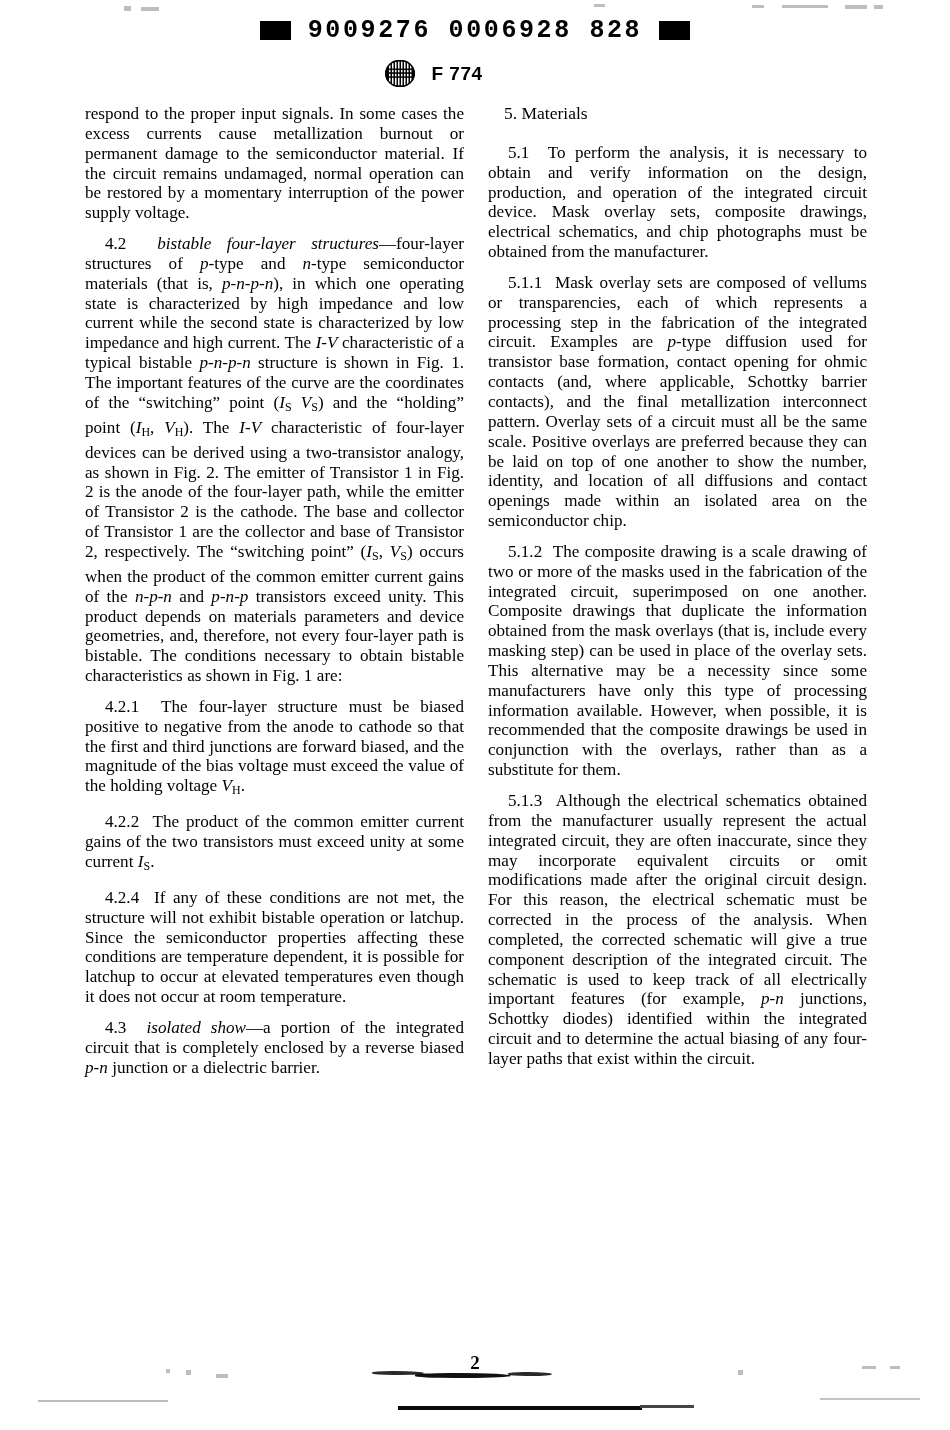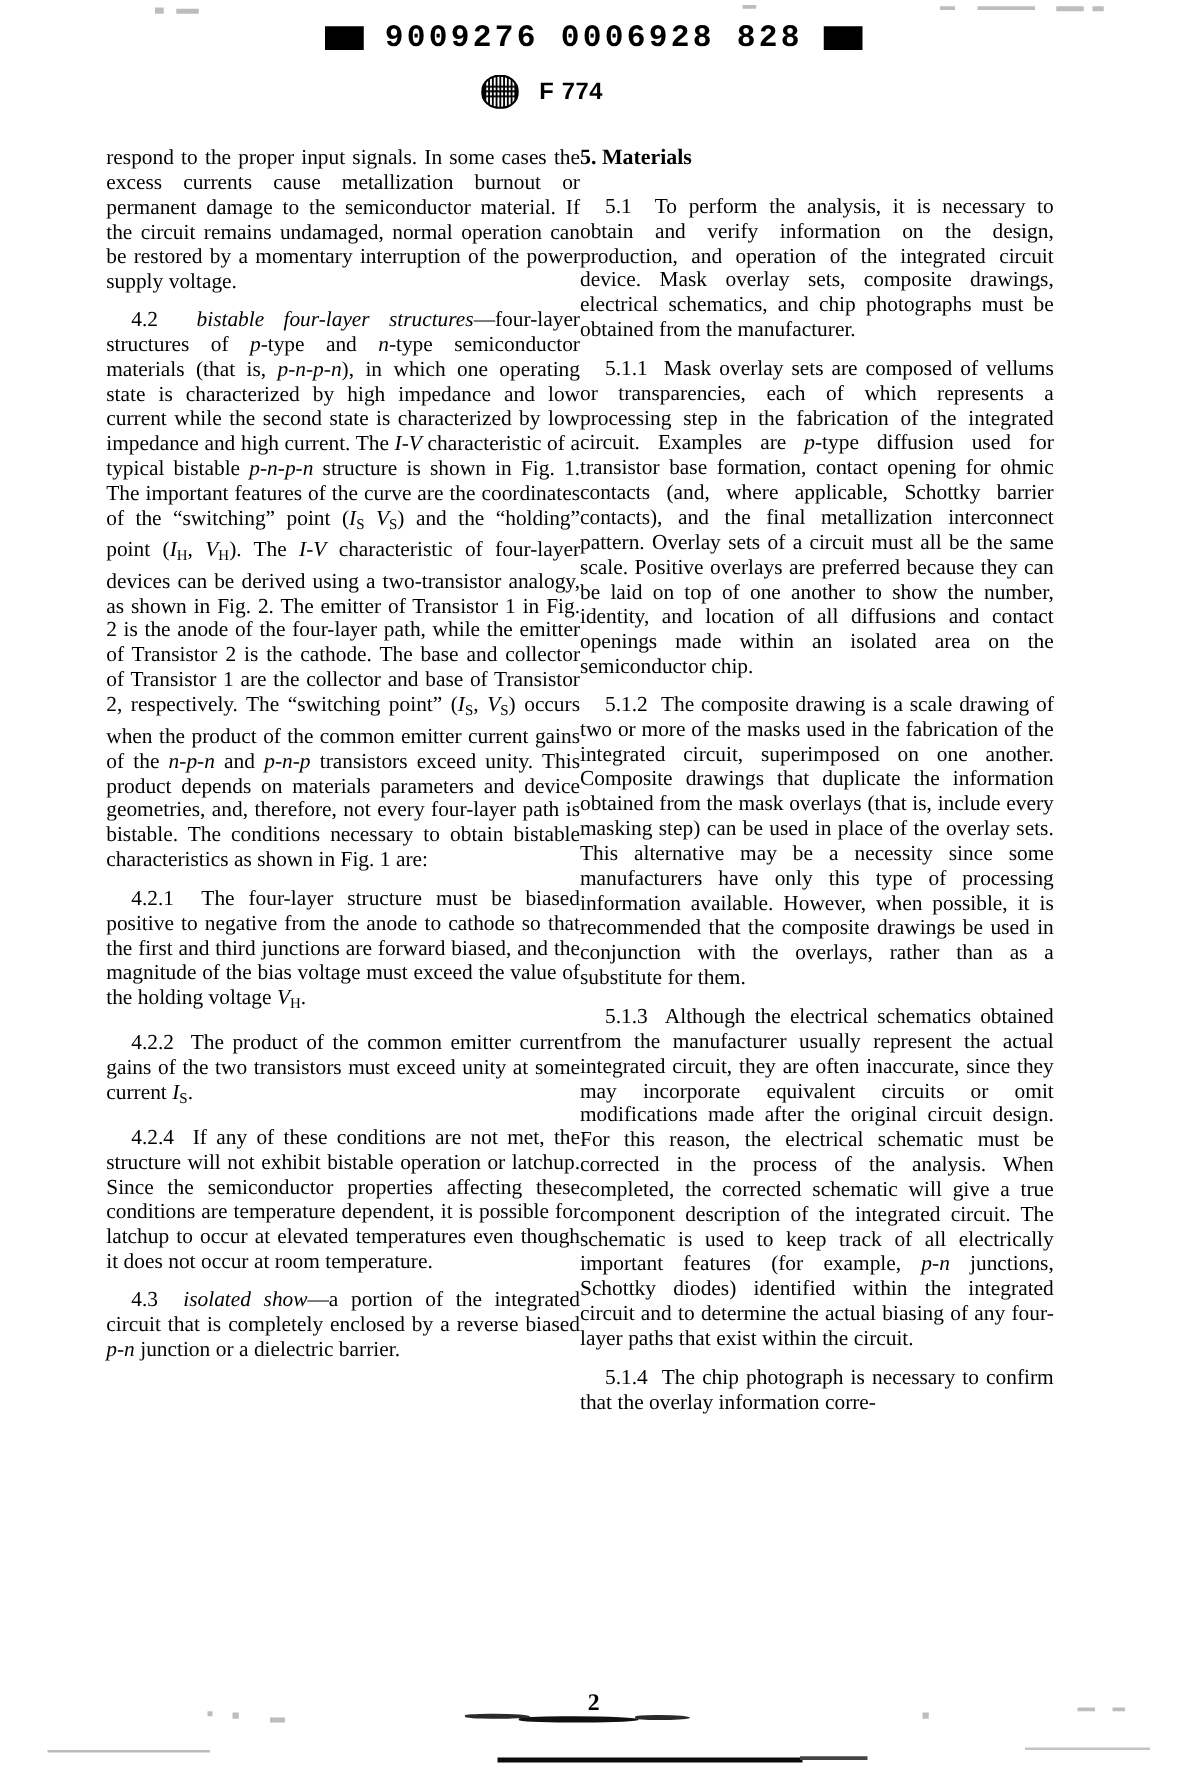--- a/index.html
+++ b/index.html
@@ -68,47 +68,48 @@
   .std-designation {
     font-family: "Liberation Sans", "DejaVu Sans", sans-serif;
     font-size: 19px;
     font-weight: 700;
     letter-spacing: 0.5px;
   }
 
   
   .columns {
     position: absolute;
-    top: 116px;
+    top: 104px;
     left: 85px;
     width: 782px;
     display: flex;
+    gap: 24px;
   }
   .col {
     width: 379px;
   }
 
   p {
     margin: 0;
     font-size: 17.1px;
     line-height: 19.85px;
     text-align: justify;
     text-justify: inter-word;
     -webkit-hyphens: none;
     hyphens: none;
     word-spacing: 0.1px;
   }
   p.indent { text-indent: 20px; margin-top: 11px; }
   p.noindent { text-indent: 0; }
 
   h2.section-heading {
-    margin: 0 0 19px 0;
+    margin: 0 0 19px 16px;
     font-size: 17.5px;
     line-height: 19.85px;
-    font-weight: 700;
+    font-weight: 400;
     text-align: left;
   }
 
   i, em { }
   .sub { font-size: 0.70em; vertical-align: -0.26em; }
 
   
   .footer {
     position: absolute;
     left: 0;
@@ -229,21 +230,20 @@
       <p class="indent">4.2.4&nbsp; If any of these conditions are not met, the structure will not exhibit bistable operation or latchup. Since the semiconductor properties affecting these conditions are temperature dependent, it is possible for latchup to occur at elevated temperatures even though it does not occur at room temperature.</p>
       <p class="indent">4.3&nbsp; <i>isolated show</i>—a portion of the integrated circuit that is completely enclosed by a reverse biased <i>p-n</i> junction or a dielectric barrier.</p>
     </div>
   <div class="col" id="right-col">
     <h2 class="section-heading">5.  Materials</h2>
     <div id="right-col-paras">
         <p class="indent">5.1&nbsp; To perform the analysis, it is necessary to obtain and verify information on the design, production, and operation of the integrated circuit device. Mask overlay sets, composite drawings, electrical schematics, and chip photographs must be obtained from the manufacturer.</p>
         <p class="indent">5.1.1&nbsp; Mask overlay sets are composed of vellums or transparencies, each of which represents a processing step in the fabrication of the integrated circuit. Examples are <i>p</i>-type diffusion used for transistor base formation, contact opening for ohmic contacts (and, where applicable, Schottky barrier contacts), and the final metallization interconnect pattern. Overlay sets of a circuit must all be the same scale. Positive overlays are preferred because they can be laid on top of one another to show the number, identity, and location of all diffusions and contact openings made within an isolated area on the semiconductor chip.</p>
         <p class="indent">5.1.2&nbsp; The composite drawing is a scale drawing of two or more of the masks used in the fabrication of the integrated circuit, superimposed on one another. Composite drawings that duplicate the information obtained from the mask overlays (that is, include every masking step) can be used in place of the overlay sets. This alternative may be a necessity since some manufacturers have only this type of processing information available. However, when possible, it is recommended that the composite drawings be used in conjunction with the overlays, rather than as a substitute for them.</p>
         <p class="indent">5.1.3&nbsp; Although the electrical schematics obtained from the manufacturer usually represent the actual integrated circuit, they are often inaccurate, since they may incorporate equivalent circuits or omit modifications made after the original circuit design. For this reason, the electrical schematic must be corrected in the process of the analysis. When completed, the corrected schematic will give a true component description of the integrated circuit. The schematic is used to keep track of all electrically important features (for example, <i>p-n</i> junctions, Schottky diodes) identified within the integrated circuit and to determine the actual biasing of any four-layer paths that exist within the circuit.</p>
-        <p class="indent">5.1.4&nbsp; The chip photograph is necessary to confirm that the overlay information corre-</p>
       </div>
   </div>
 </div>
 
 <div class="footer-smudge b"></div>
 <div class="footer-smudge"></div>
 <div class="footer-smudge c"></div>
 <div class="footer">
   <span class="page-number">2</span>
 </div>

